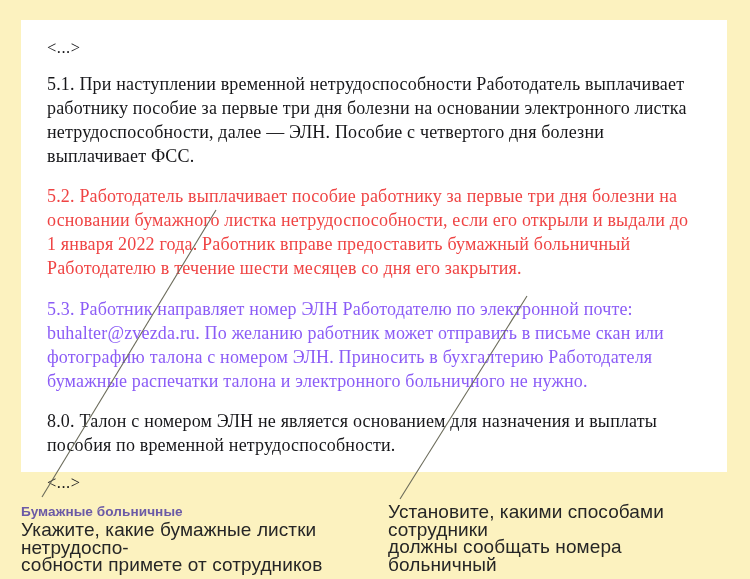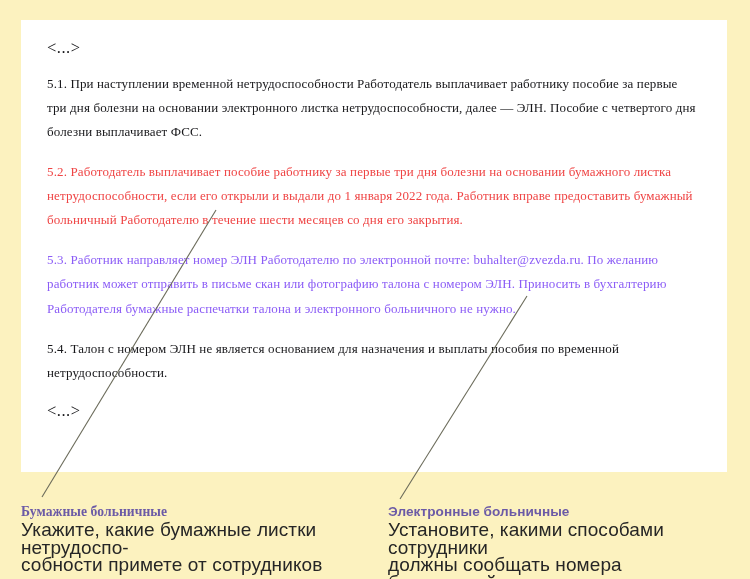--- a/index.html
+++ b/index.html
@@ -42,21 +42,21 @@
     letter-spacing: 0.5px;
     line-height: 1.2;
     margin: 0 0 14px 0;
   }
   .doc-ellipsis.bottom {
     margin: 16px 0 0 0;
   }
 
   .doc-para {
     font-family: "Liberation Serif", serif;
-    font-size: 13px;
+    font-size: 18px;
     line-height: 24.1px;
     color: #17171a;
     margin: 0 0 16px 0;
     text-align: left;
     letter-spacing: 0.01em;
   }
   .doc-para:last-of-type { margin-bottom: 0; }
 
   
   #leader-lines {
@@ -103,35 +103,34 @@
   <div id="doc-sheet" style="background: rgb(255, 255, 255);">
 
     <p class="doc-ellipsis" style="color: rgb(23, 23, 26);">&lt;...&gt;</p>
 
     <p class="doc-para" style="color: rgb(23, 23, 26);">5.1. При наступлении временной нетрудоспособности Работодатель выплачивает работнику пособие за первые три дня болезни на основании электронного листка нетрудоспособности, далее — ЭЛН. Пособие с четвертого дня болезни выплачивает ФСС.</p>
 
     <p class="doc-para" style="color: #ef4444;">5.2. Работодатель выплачивает пособие работнику за первые три дня болезни на основании бумажного листка нетрудоспособности, если его открыли и выдали до 1 января 2022 года. Работник вправе предоставить бумажный больничный Работодателю в течение шести месяцев со дня его закрытия.</p>
 
     <p class="doc-para" style="color: #8b5cf6;">5.3. Работник направляет номер ЭЛН Работодателю по электронной почте: buhalter@zvezda.ru. По желанию работник может отправить в письме скан или фотографию талона с номером ЭЛН. Приносить в бухгалтерию Работодателя бумажные распечатки талона и электронного больничного не нужно.</p>
 
-    <p class="doc-para" style="color: rgb(23, 23, 26);">5.4. Талон с номером ЭЛН не является основанием для назначения и выплаты пособия по временной нетрудоспособности.</p>
+    <p class="doc-para" style="color: rgb(23, 23, 26);">8.0. Талон с номером ЭЛН не является основанием для назначения и выплаты пособия по временной нетрудоспособности.</p>
 
     <p class="doc-ellipsis bottom" style="color: rgb(23, 23, 26);">&lt;...&gt;</p>
   </div>
 
   <svg id="leader-lines" viewBox="0 0 750 579">
     <line id="leader-paper-line" stroke="#6b6b5a" stroke-width="1.1" x1="216" y1="210" x2="42" y2="497"></line>
     <line id="leader-electronic-line" stroke="#6b6b5a" stroke-width="1.1" x1="527" y1="296" x2="400" y2="499"></line>
   </svg>
 
   <div class="callout" id="callout-paper">
-    <div class="callout-title" style="color: rgb(107, 90, 166); font-family: Liberation Serif, serif;">Бумажные больничные</div>
+    <div class="callout-title" style="color: rgb(107, 90, 166);">Бумажные больничные</div>
     <div class="callout-body" style="color: rgb(38, 38, 38);">Укажите, какие бумажные листки нетрудоспо-
 собности примете от сотрудников</div>
   </div>
 
   <div class="callout" id="callout-digital">
-    <div class="callout-title" style="color: rgb(107, 90, 166);">Электронные больничные</div>
     <div class="callout-body" style="color: rgb(38, 38, 38);">Установите, какими способами сотрудники
 должны сообщать номера больничный</div>
   </div>
 
 </div>
 
 </body></html>

